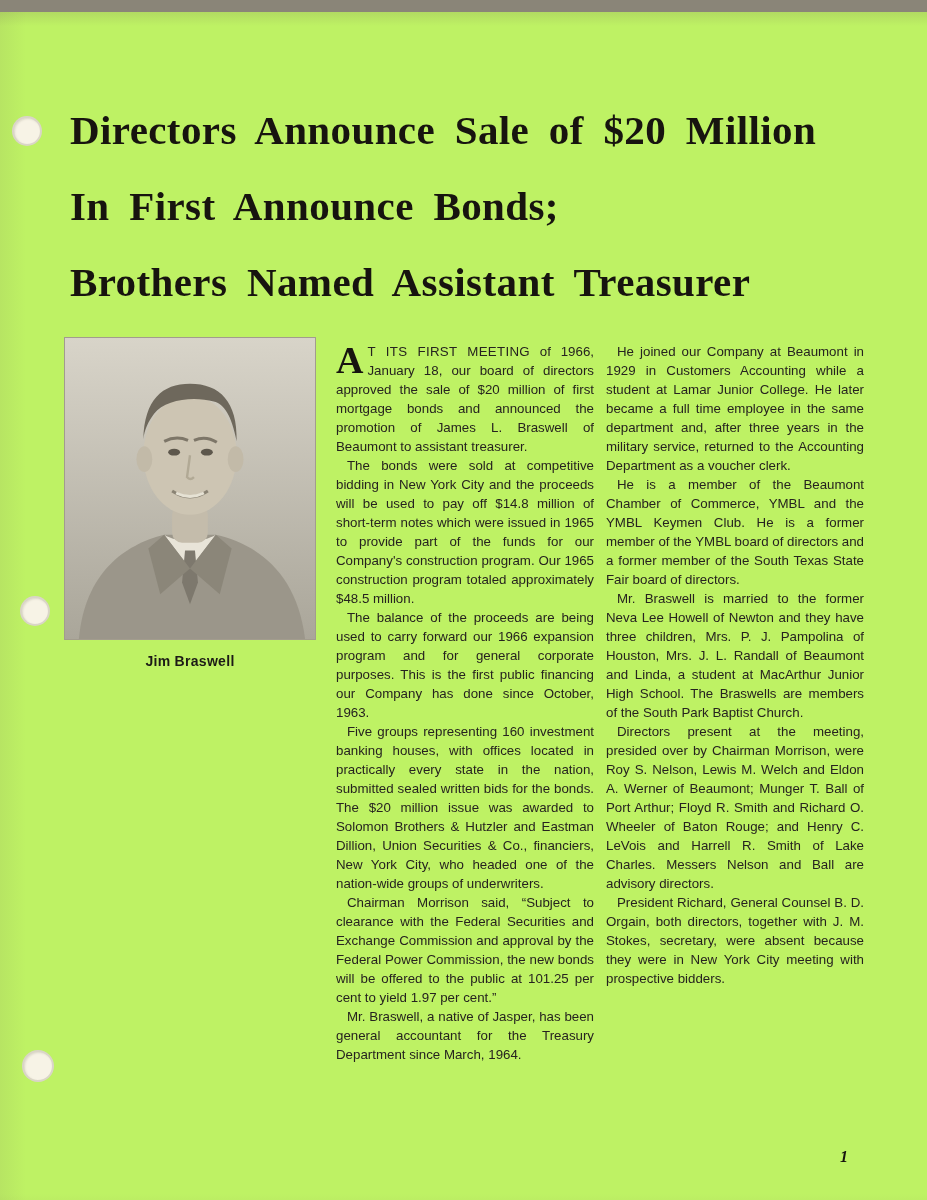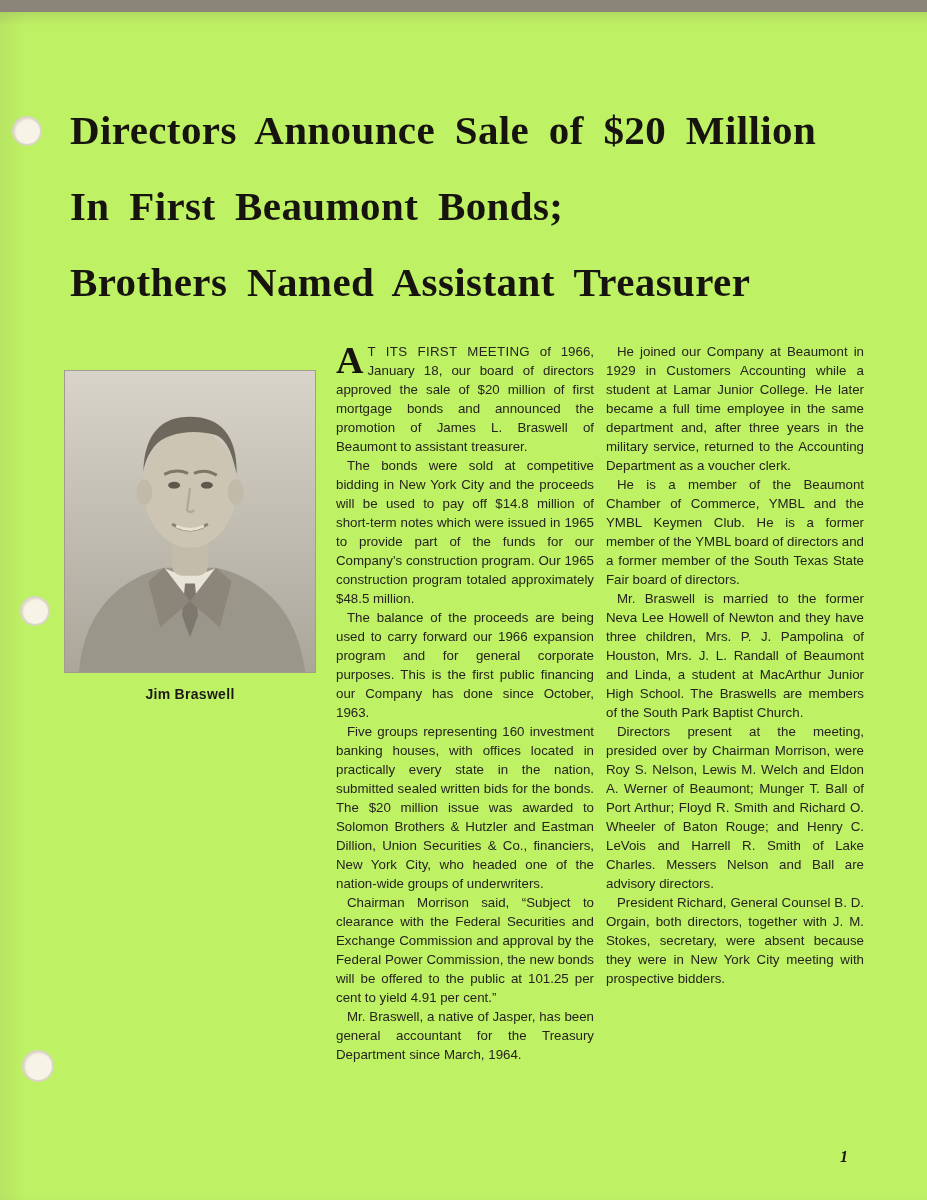--- a/index.html
+++ b/index.html
@@ -44,21 +44,21 @@
     font-size: 41px;
     line-height: 76px;
     letter-spacing: 0.4px;
     word-spacing: 9px;
     color: #17140f;
     white-space: nowrap;
   }
 
   .photo-block {
     position: absolute;
-    left: 64px; top: 358px;
+    left: 64px; top: 325px;
     width: 252px;
   }
   .photo-frame {
     width: 252px; height: 303px;
     border: 1px solid rgba(90,80,60,0.35);
     background: #c9c5ba;
     overflow: hidden;
   }
   .photo-frame svg { display: block; width: 100%; height: 100%; }
   .photo-caption {
@@ -113,21 +113,21 @@
 <body>
 
 <div class="page">
 
   <div class="punch-hole hole-1"></div>
   <div class="punch-hole hole-2"></div>
   <div class="punch-hole hole-3"></div>
 
   <div class="headline">
     <div>Directors Announce Sale of $20 Million</div>
-    <div>In First Beaumont Bonds;</div>
+    <div>In First Announce Bonds;</div>
     <div>Brothers Named Assistant Treasurer</div>
   </div>
 
   <div class="photo-block">
     <div class="photo-frame">
       <svg viewBox="0 0 252 303" preserveAspectRatio="none">
         <defs>
           <linearGradient id="bgGrad" x1="0" y1="0" x2="0" y2="1">
             <stop offset="0" stop-color="#d8d4c9"></stop>
             <stop offset="1" stop-color="#aaa69a"></stop>
@@ -165,21 +165,21 @@
     <div class="photo-caption">Jim Braswell</div>
   </div>
 
   <div class="col col-1">
     <p class="body-para">
       <span class="dropcap">A</span><span class="lead-bold">T ITS FIRST MEETING</span><span> of 1966, January 18, our board of directors approved the sale of $20 million of first mortgage bonds and announced the promotion of James L. Braswell of Beaumont to assistant treasurer.</span>
     </p>
     <p class="body-para indent">The bonds were sold at competitive bidding in New York City and the proceeds will be used to pay off $14.8 million of short-term notes which were issued in 1965 to provide part of the funds for our Company's construction program. Our 1965 construction program totaled approximately $48.5 million.</p>
       <p class="body-para indent">The balance of the proceeds are being used to carry forward our 1966 expansion program and for general corporate purposes. This is the first public financing our Company has done since October, 1963.</p>
       <p class="body-para indent">Five groups representing 160 investment banking houses, with offices located in practically every state in the nation, submitted sealed written bids for the bonds. The $20 million issue was awarded to Solomon Brothers &amp; Hutzler and Eastman Dillion, Union Securities &amp; Co., financiers, New York City, who headed one of the nation-wide groups of underwriters.</p>
-      <p class="body-para indent">Chairman Morrison said, “Subject to clearance with the Federal Securities and Exchange Commission and approval by the Federal Power Commission, the new bonds will be offered to the public at 101.25 per cent to yield 4.91 per cent.”</p>
+      <p class="body-para indent">Chairman Morrison said, “Subject to clearance with the Federal Securities and Exchange Commission and approval by the Federal Power Commission, the new bonds will be offered to the public at 101.25 per cent to yield 1.97 per cent.”</p>
       <p class="body-para indent">Mr. Braswell, a native of Jasper, has been general accountant for the Treasury Department since March, 1964.</p>
   </div>
 
   <div class="col col-2">
     <p class="body-para indent">He joined our Company at Beaumont in 1929 in Customers Accounting while a student at Lamar Junior College. He later became a full time employee in the same department and, after three years in the military service, returned to the Accounting Department as a voucher clerk.</p>
       <p class="body-para indent">He is a member of the Beaumont Chamber of Commerce, YMBL and the YMBL Keymen Club. He is a former member of the YMBL board of directors and a former member of the South Texas State Fair board of directors.</p>
       <p class="body-para indent">Mr. Braswell is married to the former Neva Lee Howell of Newton and they have three children, Mrs. P. J. Pampolina of Houston, Mrs. J. L. Randall of Beaumont and Linda, a student at MacArthur Junior High School. The Braswells are members of the South Park Baptist Church.</p>
       <p class="body-para indent">Directors present at the meeting, presided over by Chairman Morrison, were Roy S. Nelson, Lewis M. Welch and Eldon A. Werner of Beaumont; Munger T. Ball of Port Arthur; Floyd R. Smith and Richard O. Wheeler of Baton Rouge; and Henry C. LeVois and Harrell R. Smith of Lake Charles. Messers Nelson and Ball are advisory directors.</p>
       <p class="body-para indent">President Richard, General Counsel B. D. Orgain, both directors, together with J. M. Stokes, secretary, were absent because they were in New York City meeting with prospective bidders.</p>
   </div>

